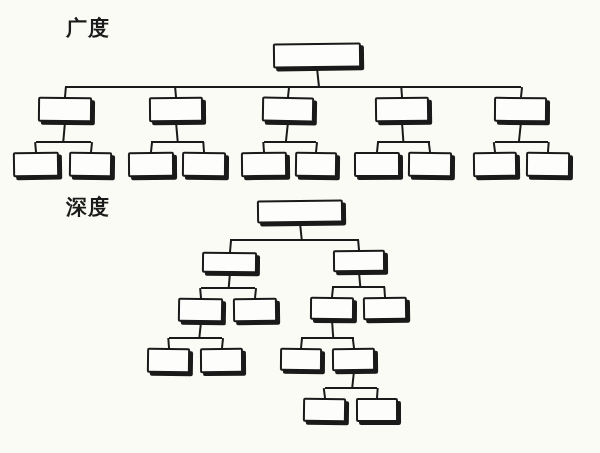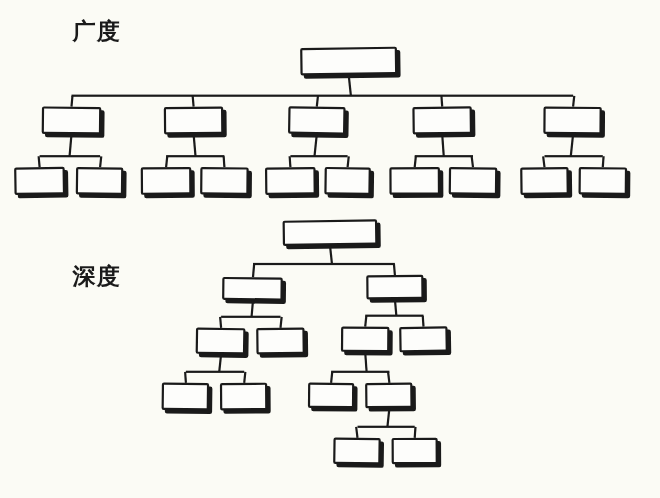--- a/index.html
+++ b/index.html
@@ -83,21 +83,21 @@
         <div class="edge" style="left: 377px; top: 141px; width: 53px; height: 2px;"></div>
         <div class="edge" style="left: 376px; top: 142px; width: 2px; height: 10px; transform: rotate(6deg); transform-origin: 50% 100%;"></div>
         <div class="edge" style="left: 429px; top: 142px; width: 2px; height: 10px; transform: rotate(-7deg); transform-origin: 50% 100%;"></div>
         <div class="edge" style="left: 520px; top: 122px; width: 2px; height: 20px; transform: rotate(6deg); transform-origin: 50% 0px;"></div>
         <div class="edge" style="left: 495px; top: 141px; width: 53px; height: 2px;"></div>
         <div class="edge" style="left: 494px; top: 142px; width: 2px; height: 10px; transform: rotate(-7deg); transform-origin: 50% 100%;"></div>
         <div class="edge" style="left: 547px; top: 142px; width: 2px; height: 10px; transform: rotate(4deg); transform-origin: 50% 100%;"></div>
       </div>
   </section>
   <section class="tree">
-    <div class="tree-label" style="left: 66px; top: 193px; margin-top: 44px;">深度</div>
+    <div class="tree-label" style="left: 66px; top: 193px;">深度</div>
     <div class="tree-nodes">
         <div class="node" style="left: 257px; top: 200px; width: 86px; height: 23px; transform: rotate(-0.8deg);"></div>
         <div class="node" style="left: 202px; top: 252px; width: 55px; height: 21px; transform: rotate(0.6deg);"></div>
         <div class="node" style="left: 333px; top: 250px; width: 52px; height: 22px; transform: rotate(-0.5deg);"></div>
         <div class="node" style="left: 178px; top: 298px; width: 45px; height: 24px; transform: rotate(0.9deg);"></div>
         <div class="node" style="left: 233px; top: 298px; width: 44px; height: 24px; transform: rotate(-0.7deg);"></div>
         <div class="node" style="left: 310px; top: 297px; width: 44px; height: 23px; transform: rotate(0.4deg);"></div>
         <div class="node" style="left: 363px; top: 297px; width: 44px; height: 23px; transform: rotate(-0.9deg);"></div>
         <div class="node" style="left: 147px; top: 348px; width: 43px; height: 25px; transform: rotate(0.7deg);"></div>
         <div class="node" style="left: 200px; top: 348px; width: 43px; height: 25px; transform: rotate(-0.4deg);"></div>

